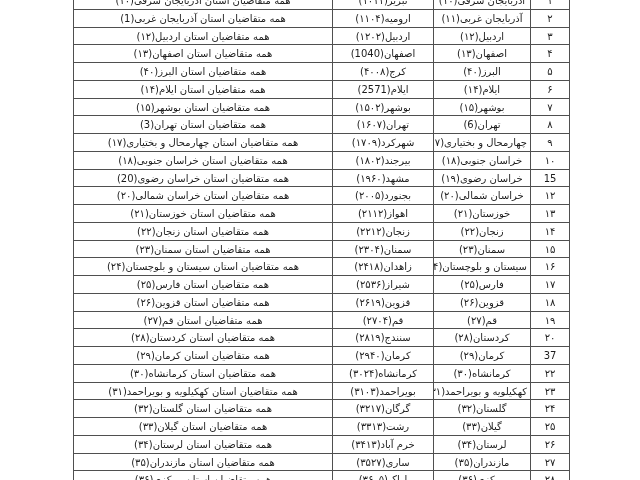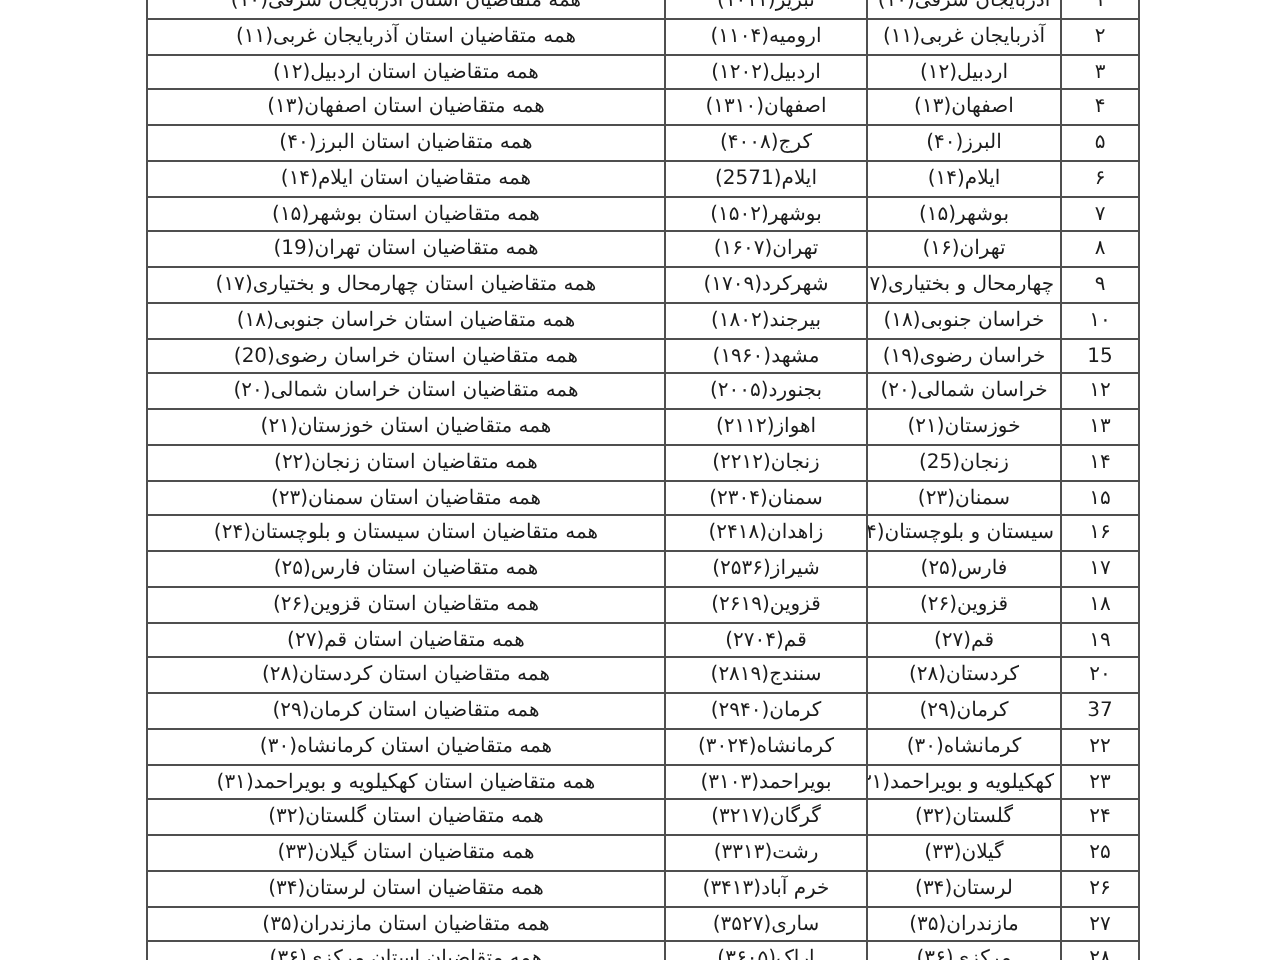--- a/index.html
+++ b/index.html
@@ -56,32 +56,32 @@
         <tr>
           <td class="col-num">۱</td>
           <td class="col-province">آذربایجان شرقی(۱۰)</td>
           <td class="col-center">تبریز(۱۰۱۱)</td>
           <td class="col-desc">همه متقاضیان استان آذربایجان شرقی(۱۰)</td>
         </tr>
         <tr>
           <td class="col-num">۲</td>
           <td class="col-province">آذربایجان غربی(۱۱)</td>
           <td class="col-center">ارومیه(۱۱۰۴)</td>
-          <td class="col-desc">همه متقاضیان استان آذربایجان غربی(۱۱)</td>
+          <td class="col-desc">همه متقاضیان استان آذربایجان غربی(1)</td>
         </tr>
         <tr>
           <td class="col-num">۳</td>
           <td class="col-province">اردبیل(۱۲)</td>
           <td class="col-center">اردبیل(۱۲۰۲)</td>
           <td class="col-desc">همه متقاضیان استان اردبیل(۱۲)</td>
         </tr>
         <tr>
           <td class="col-num">۴</td>
           <td class="col-province">اصفهان(۱۳)</td>
-          <td class="col-center">اصفهان(۱۳۱۰)</td>
+          <td class="col-center">اصفهان(1040)</td>
           <td class="col-desc">همه متقاضیان استان اصفهان(۱۳)</td>
         </tr>
         <tr>
           <td class="col-num">۵</td>
           <td class="col-province">البرز(۴۰)</td>
           <td class="col-center">کرج(۴۰۰۸)</td>
           <td class="col-desc">همه متقاضیان استان البرز(۴۰)</td>
         </tr>
         <tr>
           <td class="col-num">۶</td>
@@ -90,23 +90,23 @@
           <td class="col-desc">همه متقاضیان استان ایلام(۱۴)</td>
         </tr>
         <tr>
           <td class="col-num">۷</td>
           <td class="col-province">بوشهر(۱۵)</td>
           <td class="col-center">بوشهر(۱۵۰۲)</td>
           <td class="col-desc">همه متقاضیان استان بوشهر(۱۵)</td>
         </tr>
         <tr>
           <td class="col-num">۸</td>
-          <td class="col-province">تهران(۱۶)</td>
+          <td class="col-province">تهران(6)</td>
           <td class="col-center">تهران(۱۶۰۷)</td>
-          <td class="col-desc">همه متقاضیان استان تهران(19)</td>
+          <td class="col-desc">همه متقاضیان استان تهران(3)</td>
         </tr>
         <tr>
           <td class="col-num">۹</td>
           <td class="col-province">چهارمحال و بختیاری(۱۷)</td>
           <td class="col-center">شهرکرد(۱۷۰۹)</td>
           <td class="col-desc">همه متقاضیان استان چهارمحال و بختیاری(۱۷)</td>
         </tr>
         <tr>
           <td class="col-num">۱۰</td>
           <td class="col-province">خراسان جنوبی(۱۸)</td>
@@ -126,21 +126,21 @@
           <td class="col-desc">همه متقاضیان استان خراسان شمالی(۲۰)</td>
         </tr>
         <tr>
           <td class="col-num">۱۳</td>
           <td class="col-province">خوزستان(۲۱)</td>
           <td class="col-center">اهواز(۲۱۱۲)</td>
           <td class="col-desc">همه متقاضیان استان خوزستان(۲۱)</td>
         </tr>
         <tr>
           <td class="col-num">۱۴</td>
-          <td class="col-province">زنجان(25)</td>
+          <td class="col-province">زنجان(۲۲)</td>
           <td class="col-center">زنجان(۲۲۱۲)</td>
           <td class="col-desc">همه متقاضیان استان زنجان(۲۲)</td>
         </tr>
         <tr>
           <td class="col-num">۱۵</td>
           <td class="col-province">سمنان(۲۳)</td>
           <td class="col-center">سمنان(۲۳۰۴)</td>
           <td class="col-desc">همه متقاضیان استان سمنان(۲۳)</td>
         </tr>
         <tr>

